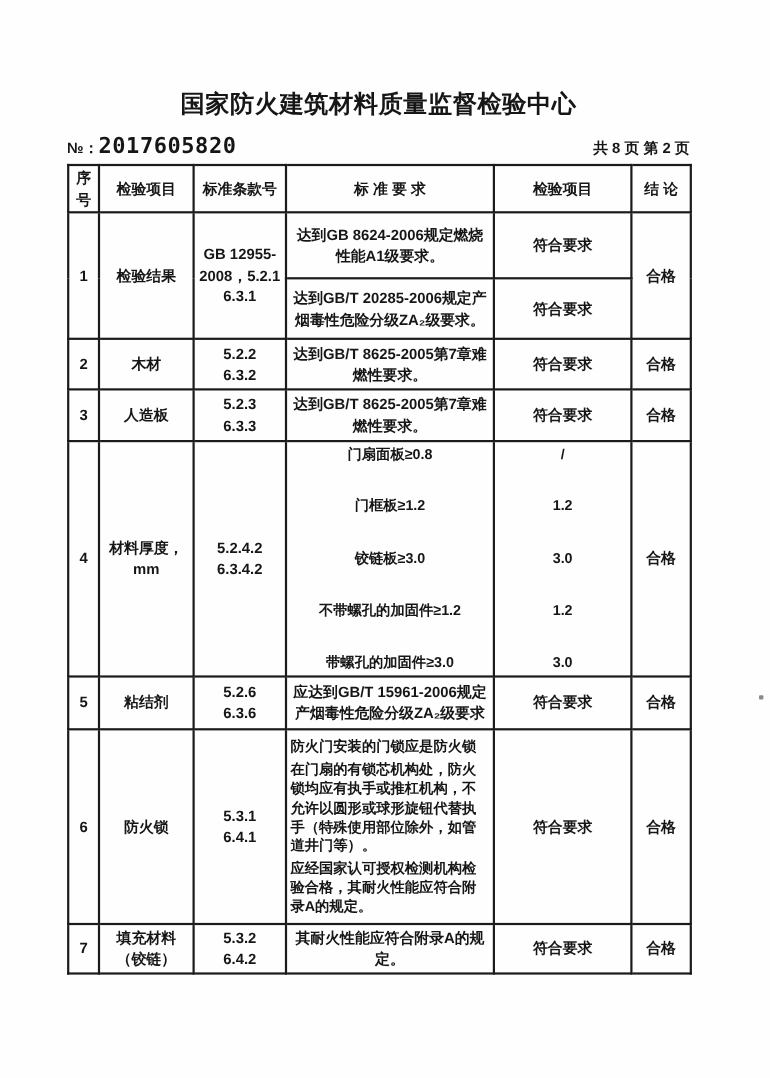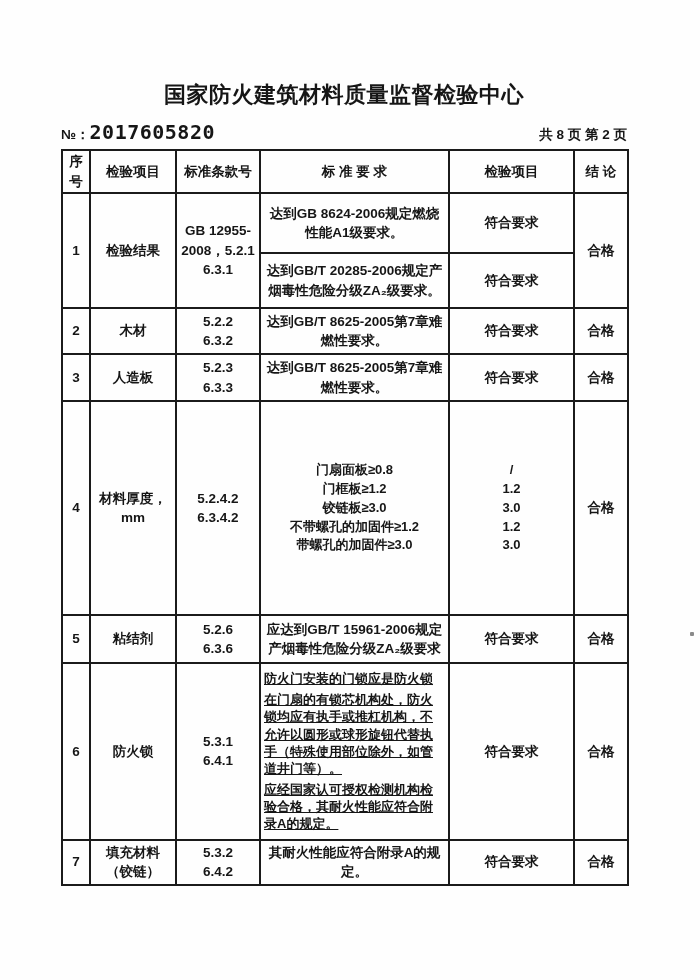--- a/index.html
+++ b/index.html
@@ -74,26 +74,26 @@
   td.req {
     text-align:left;
     padding:3px 5px;
     line-height:1.4;
     font-size:13px;
   }
   td.stack { padding:0; }
   .stack-inner {
     display:flex;
     flex-direction:column;
-    justify-content:center;
+    justify-content:space-between;
     height:208px;
     font-size:13px;
   }
   td.lockreq { padding:2px 5px; }
-  .para { text-align:left; line-height:1.32; font-size:13px; margin:4px 0;text-decoration:underline; }
+  .para { text-align:left; line-height:1.32; font-size:13px; margin:4px 0; }
   .speck {
     position:absolute;
     left:690px; top:632px;
     width:4px; height:4px;
     background:#8a8a8a;
     border-radius:1px;
   }
 </style>
 </head>
 <body>

